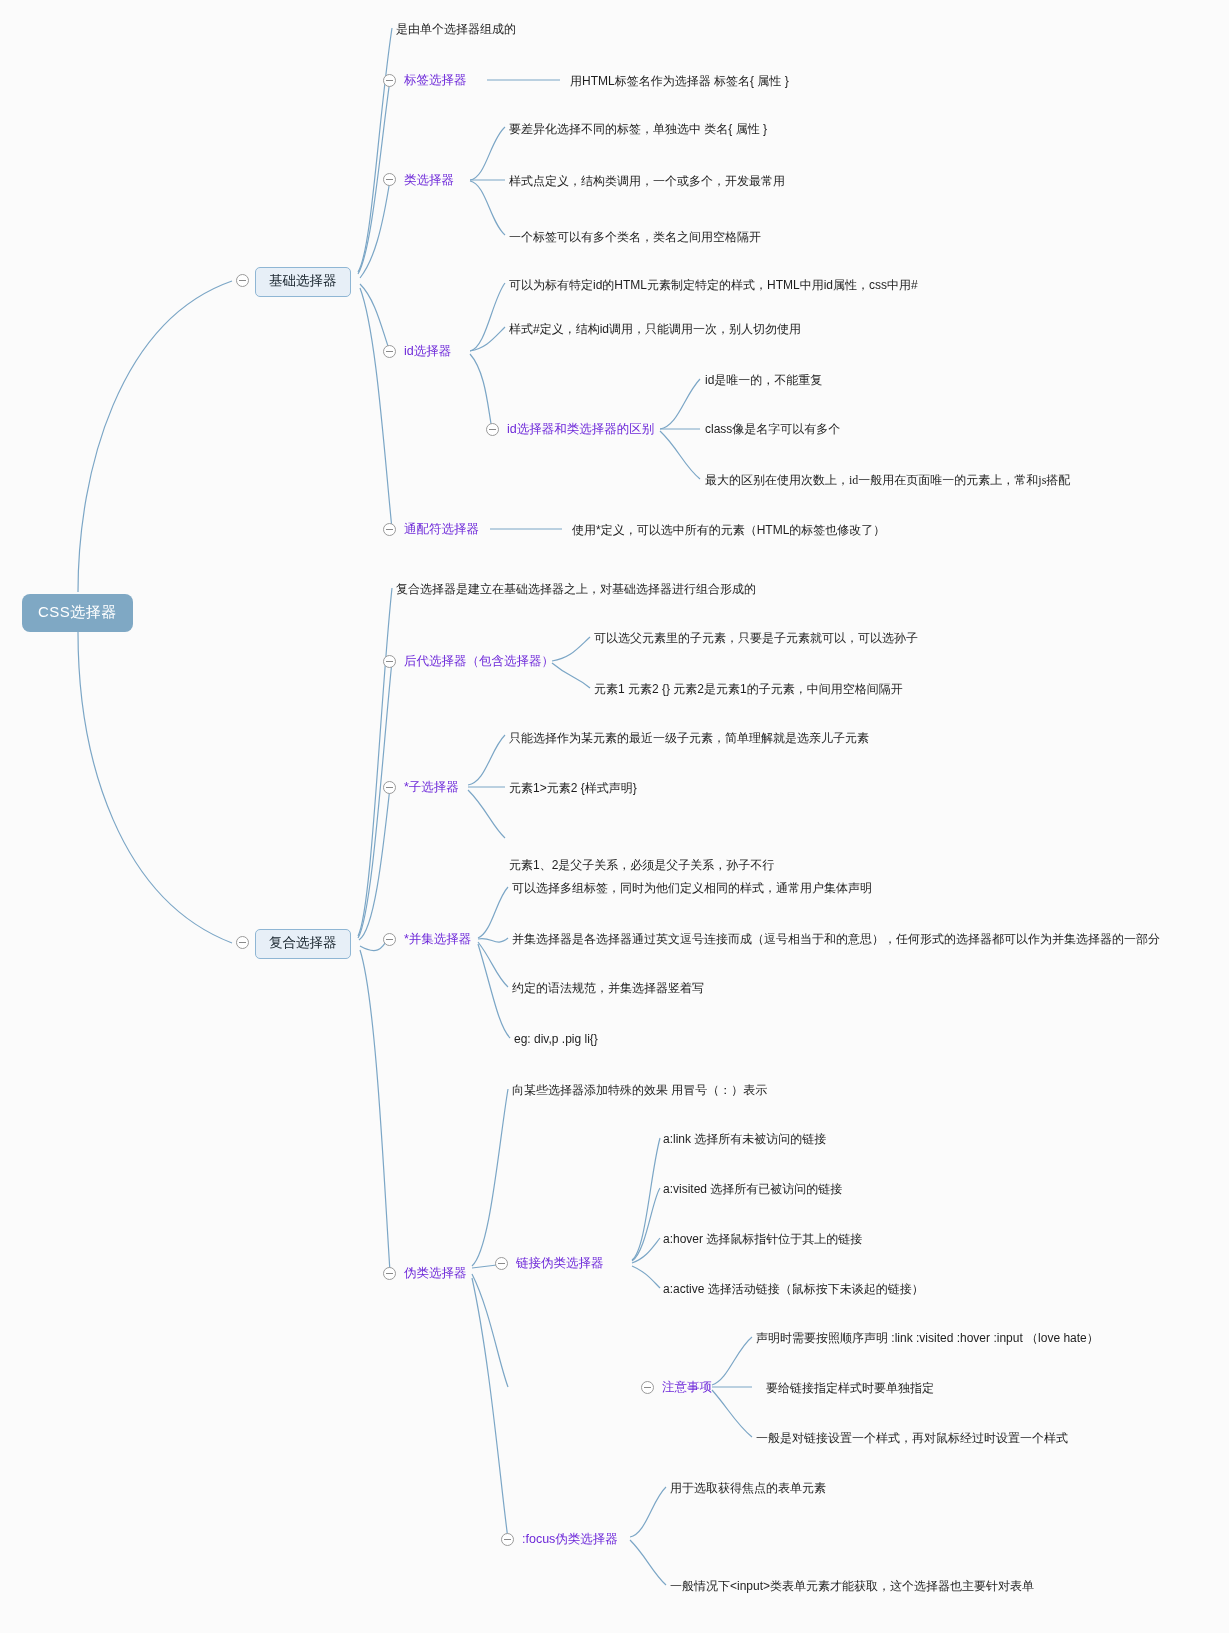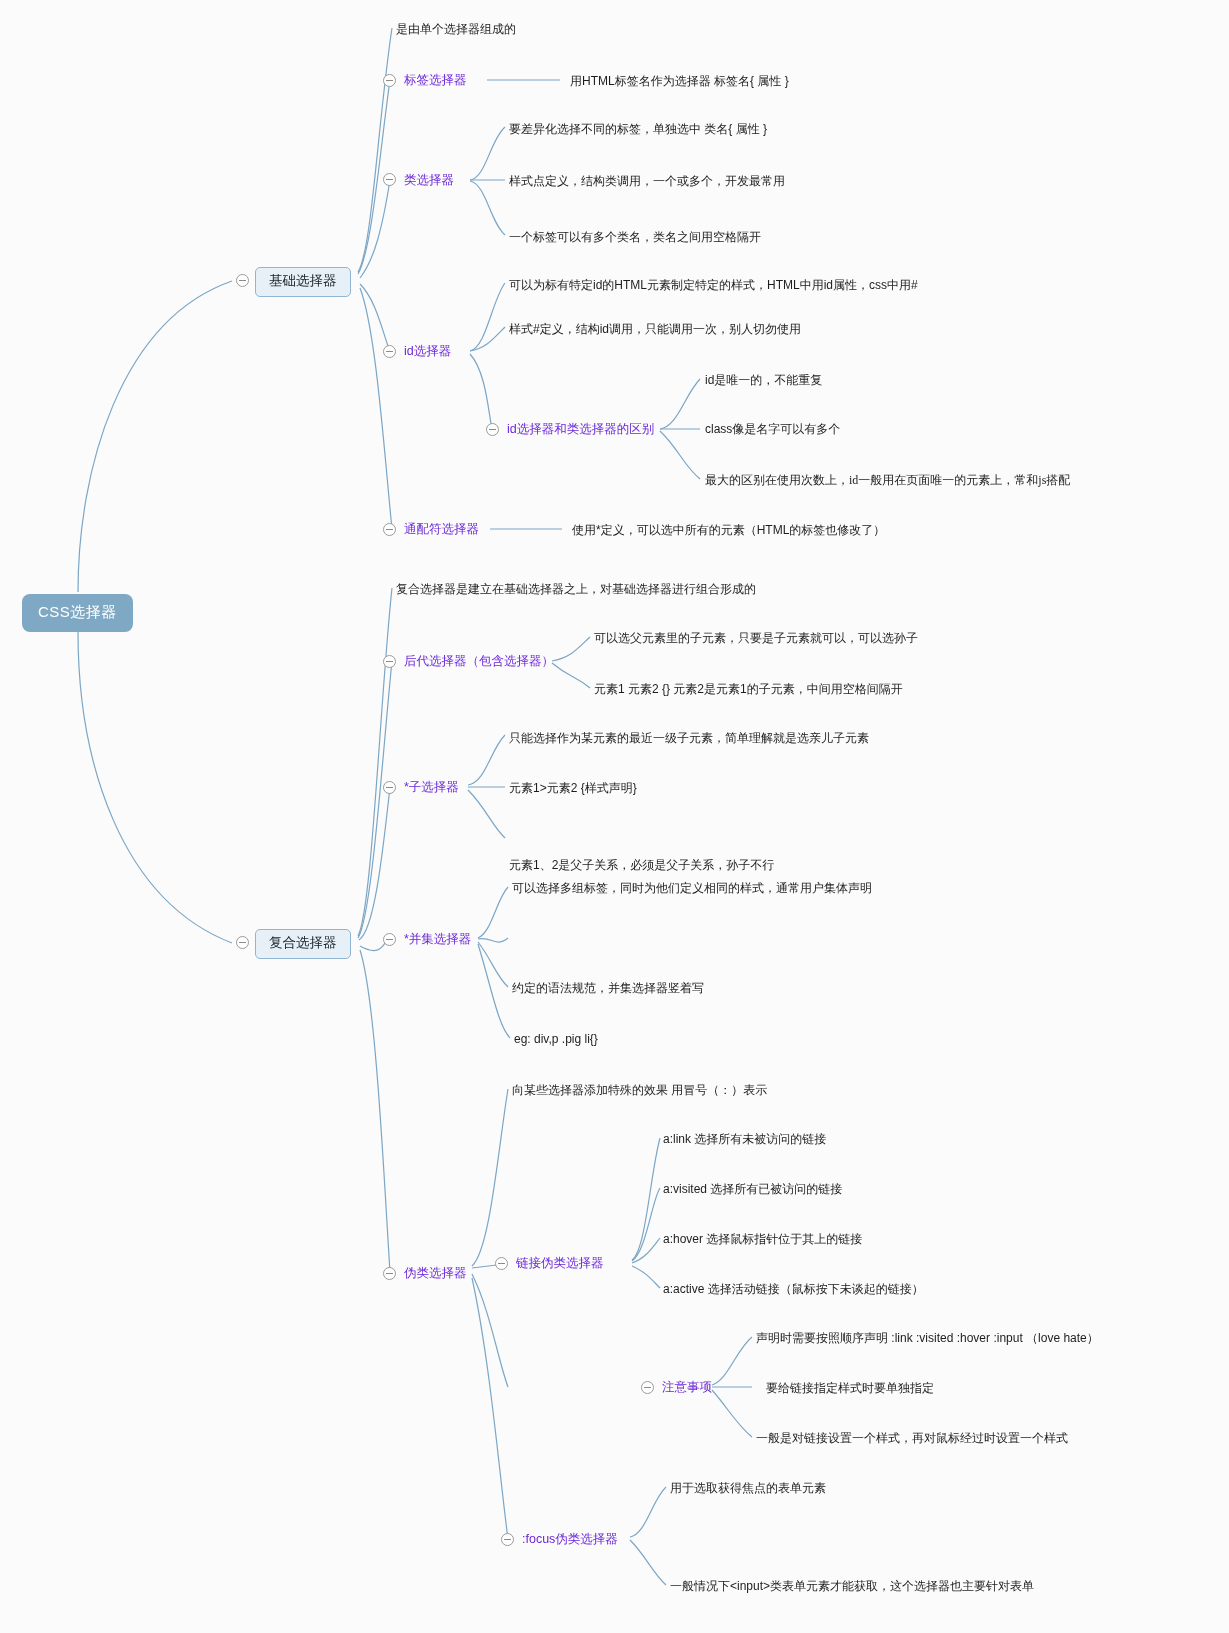--- a/index.html
+++ b/index.html
@@ -202,20 +202,21 @@
 
   <span class="toggle" style="left:383px; top:781px;"></span>
   <div class="node topic-node" style="left:404px; top:779px;">*子选择器</div>
   <div class="node leaf-node" style="left:509px; top:730px;">只能选择作为某元素的最近一级子元素，简单理解就是选亲儿子元素</div>
   <div class="node leaf-node" style="left:509px; top:780px;">元素1&gt;元素2 {样式声明}</div>
   <div class="node leaf-node" style="left:509px; top:857px;">元素1、2是父子关系，必须是父子关系，孙子不行</div>
 
   <span class="toggle" style="left:383px; top:933px;"></span>
   <div class="node topic-node" style="left:404px; top:931px;">*并集选择器</div>
   <div class="node leaf-node" style="left:512px; top:880px;">可以选择多组标签，同时为他们定义相同的样式，通常用户集体声明</div>
+  <div class="node leaf-node" style="left:512px; top:931px;">并集选择器是各选择器通过英文逗号连接而成（逗号相当于和的意思），任何形式的选择器都可以作为并集选择器的一部分</div>
   <div class="node leaf-node" style="left:512px; top:980px;">约定的语法规范，并集选择器竖着写</div>
   <div class="node leaf-node" style="left:514px; top:1031px;">eg: div,p .pig li{}</div>
 
   <span class="toggle" style="left:383px; top:1267px;"></span>
   <div class="node topic-node" style="left:404px; top:1265px;">伪类选择器</div>
   <div class="node leaf-node" style="left:512px; top:1082px;">向某些选择器添加特殊的效果 用冒号（：）表示</div>
 
   <span class="toggle" style="left:495px; top:1257px;"></span>
   <div class="node topic-node" style="left:516px; top:1255px;text-align:right;">链接伪类选择器</div>
   <div class="node leaf-node" style="left:663px; top:1131px;">a:link 选择所有未被访问的链接</div>

